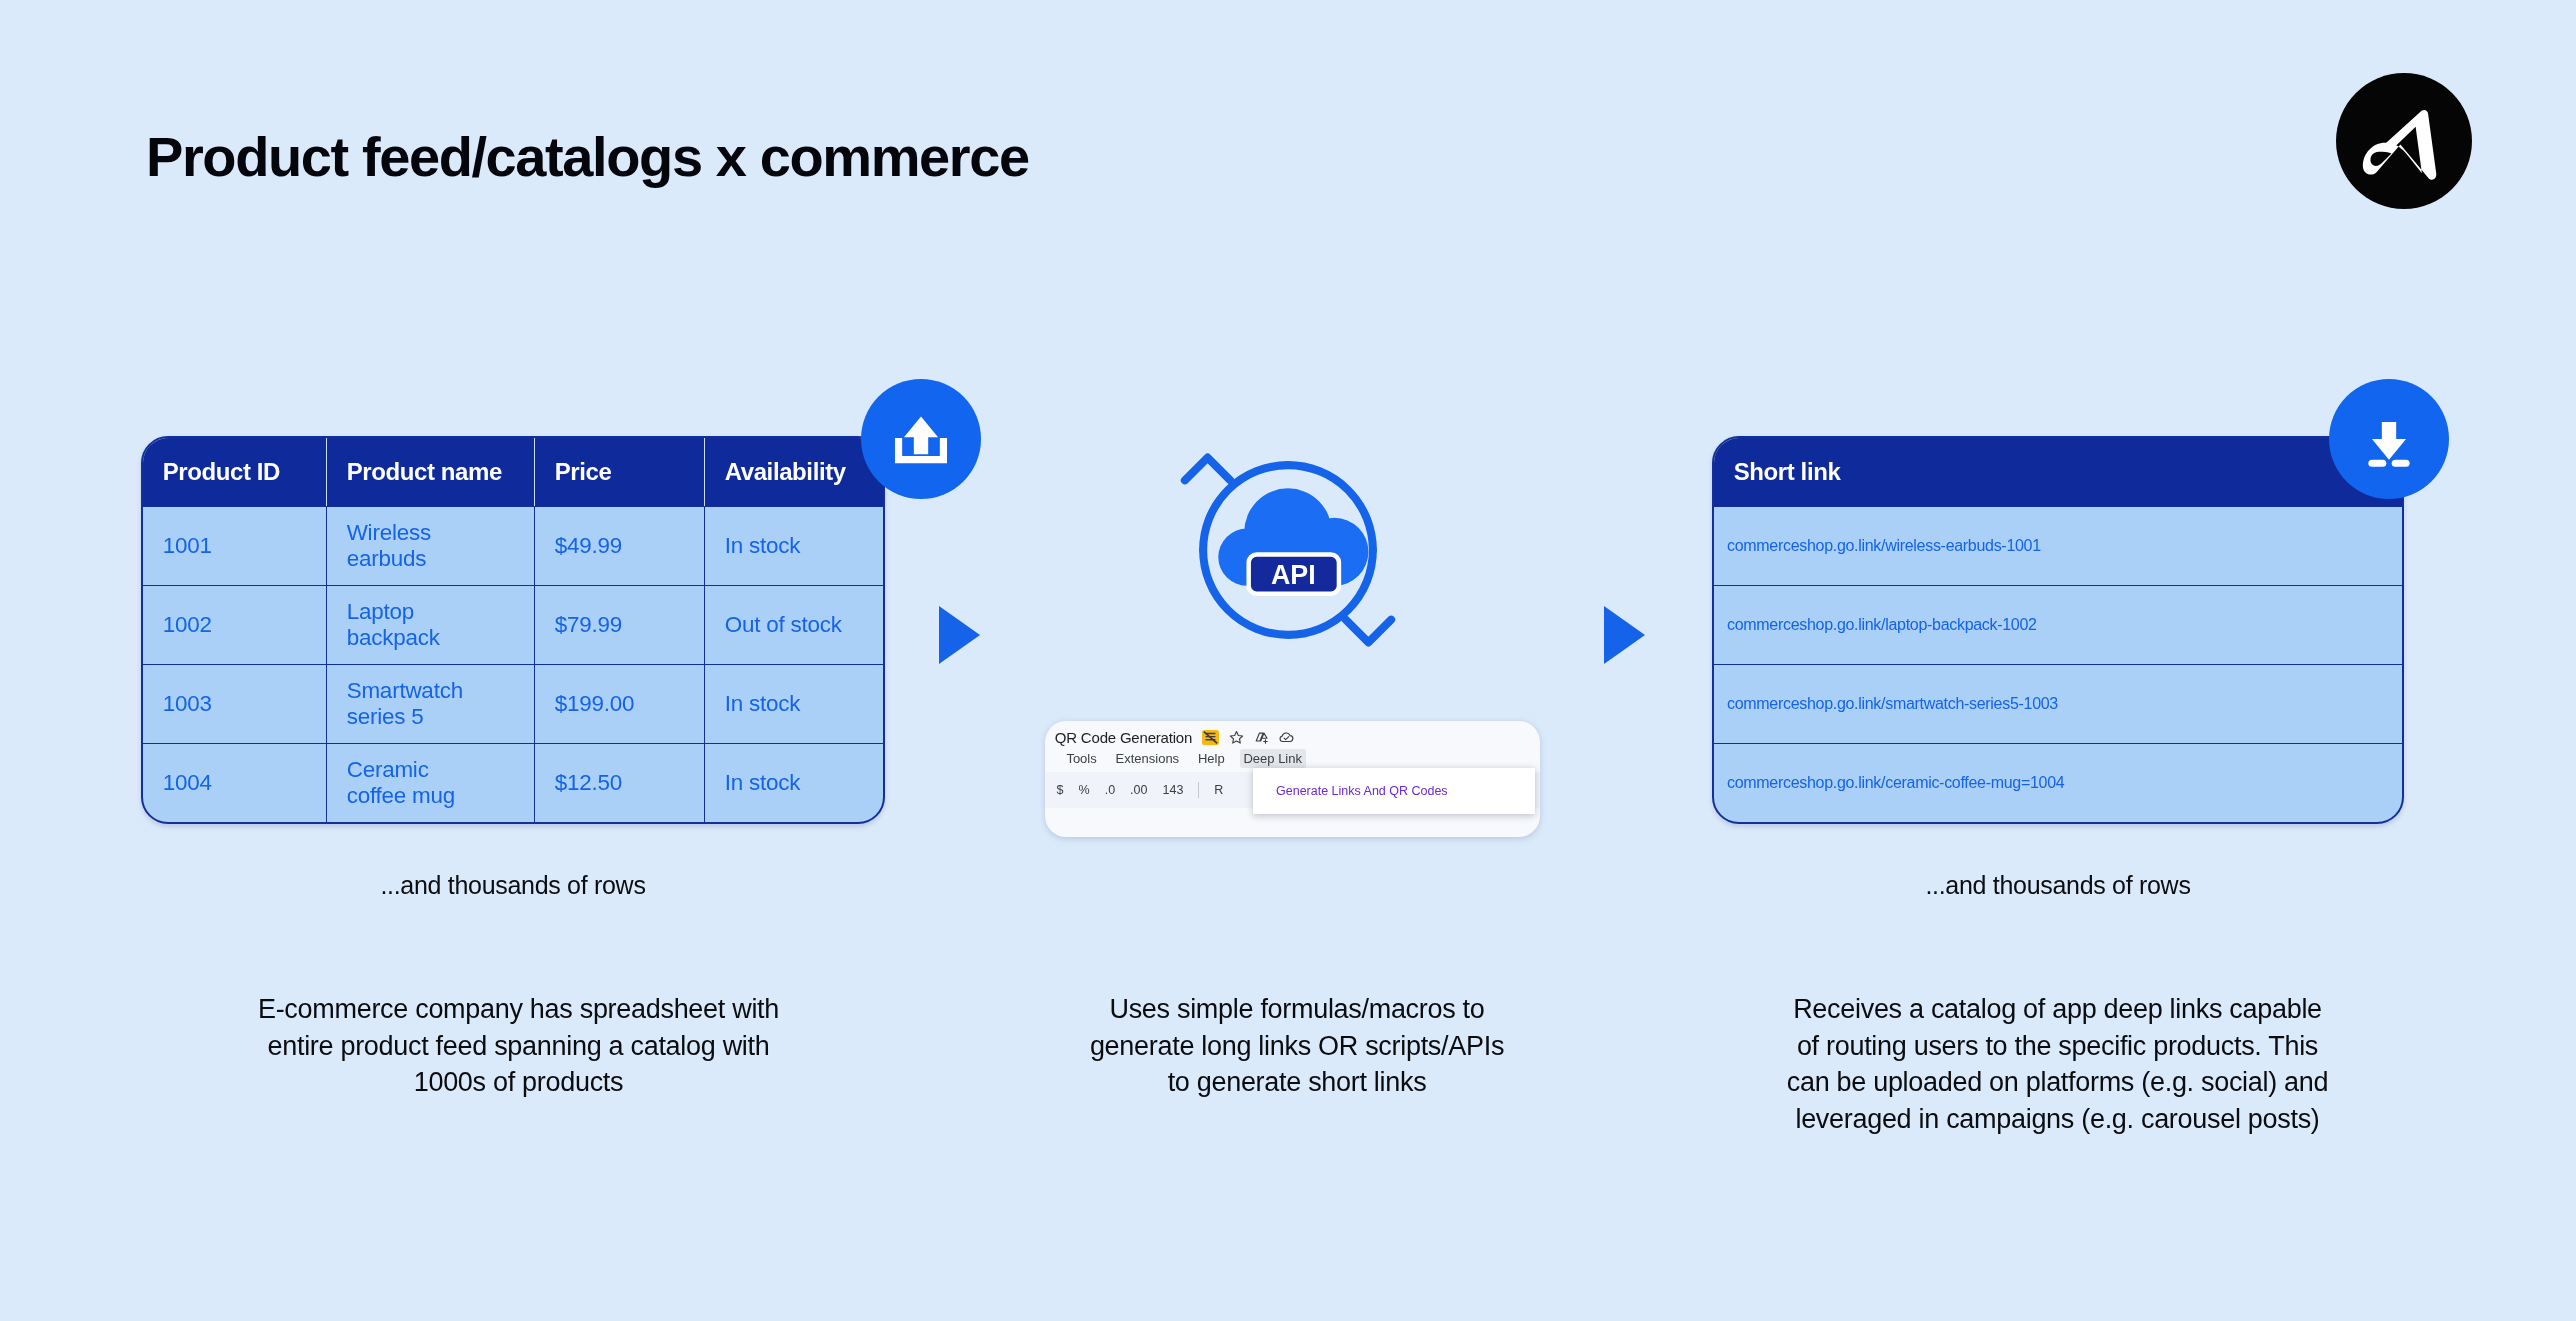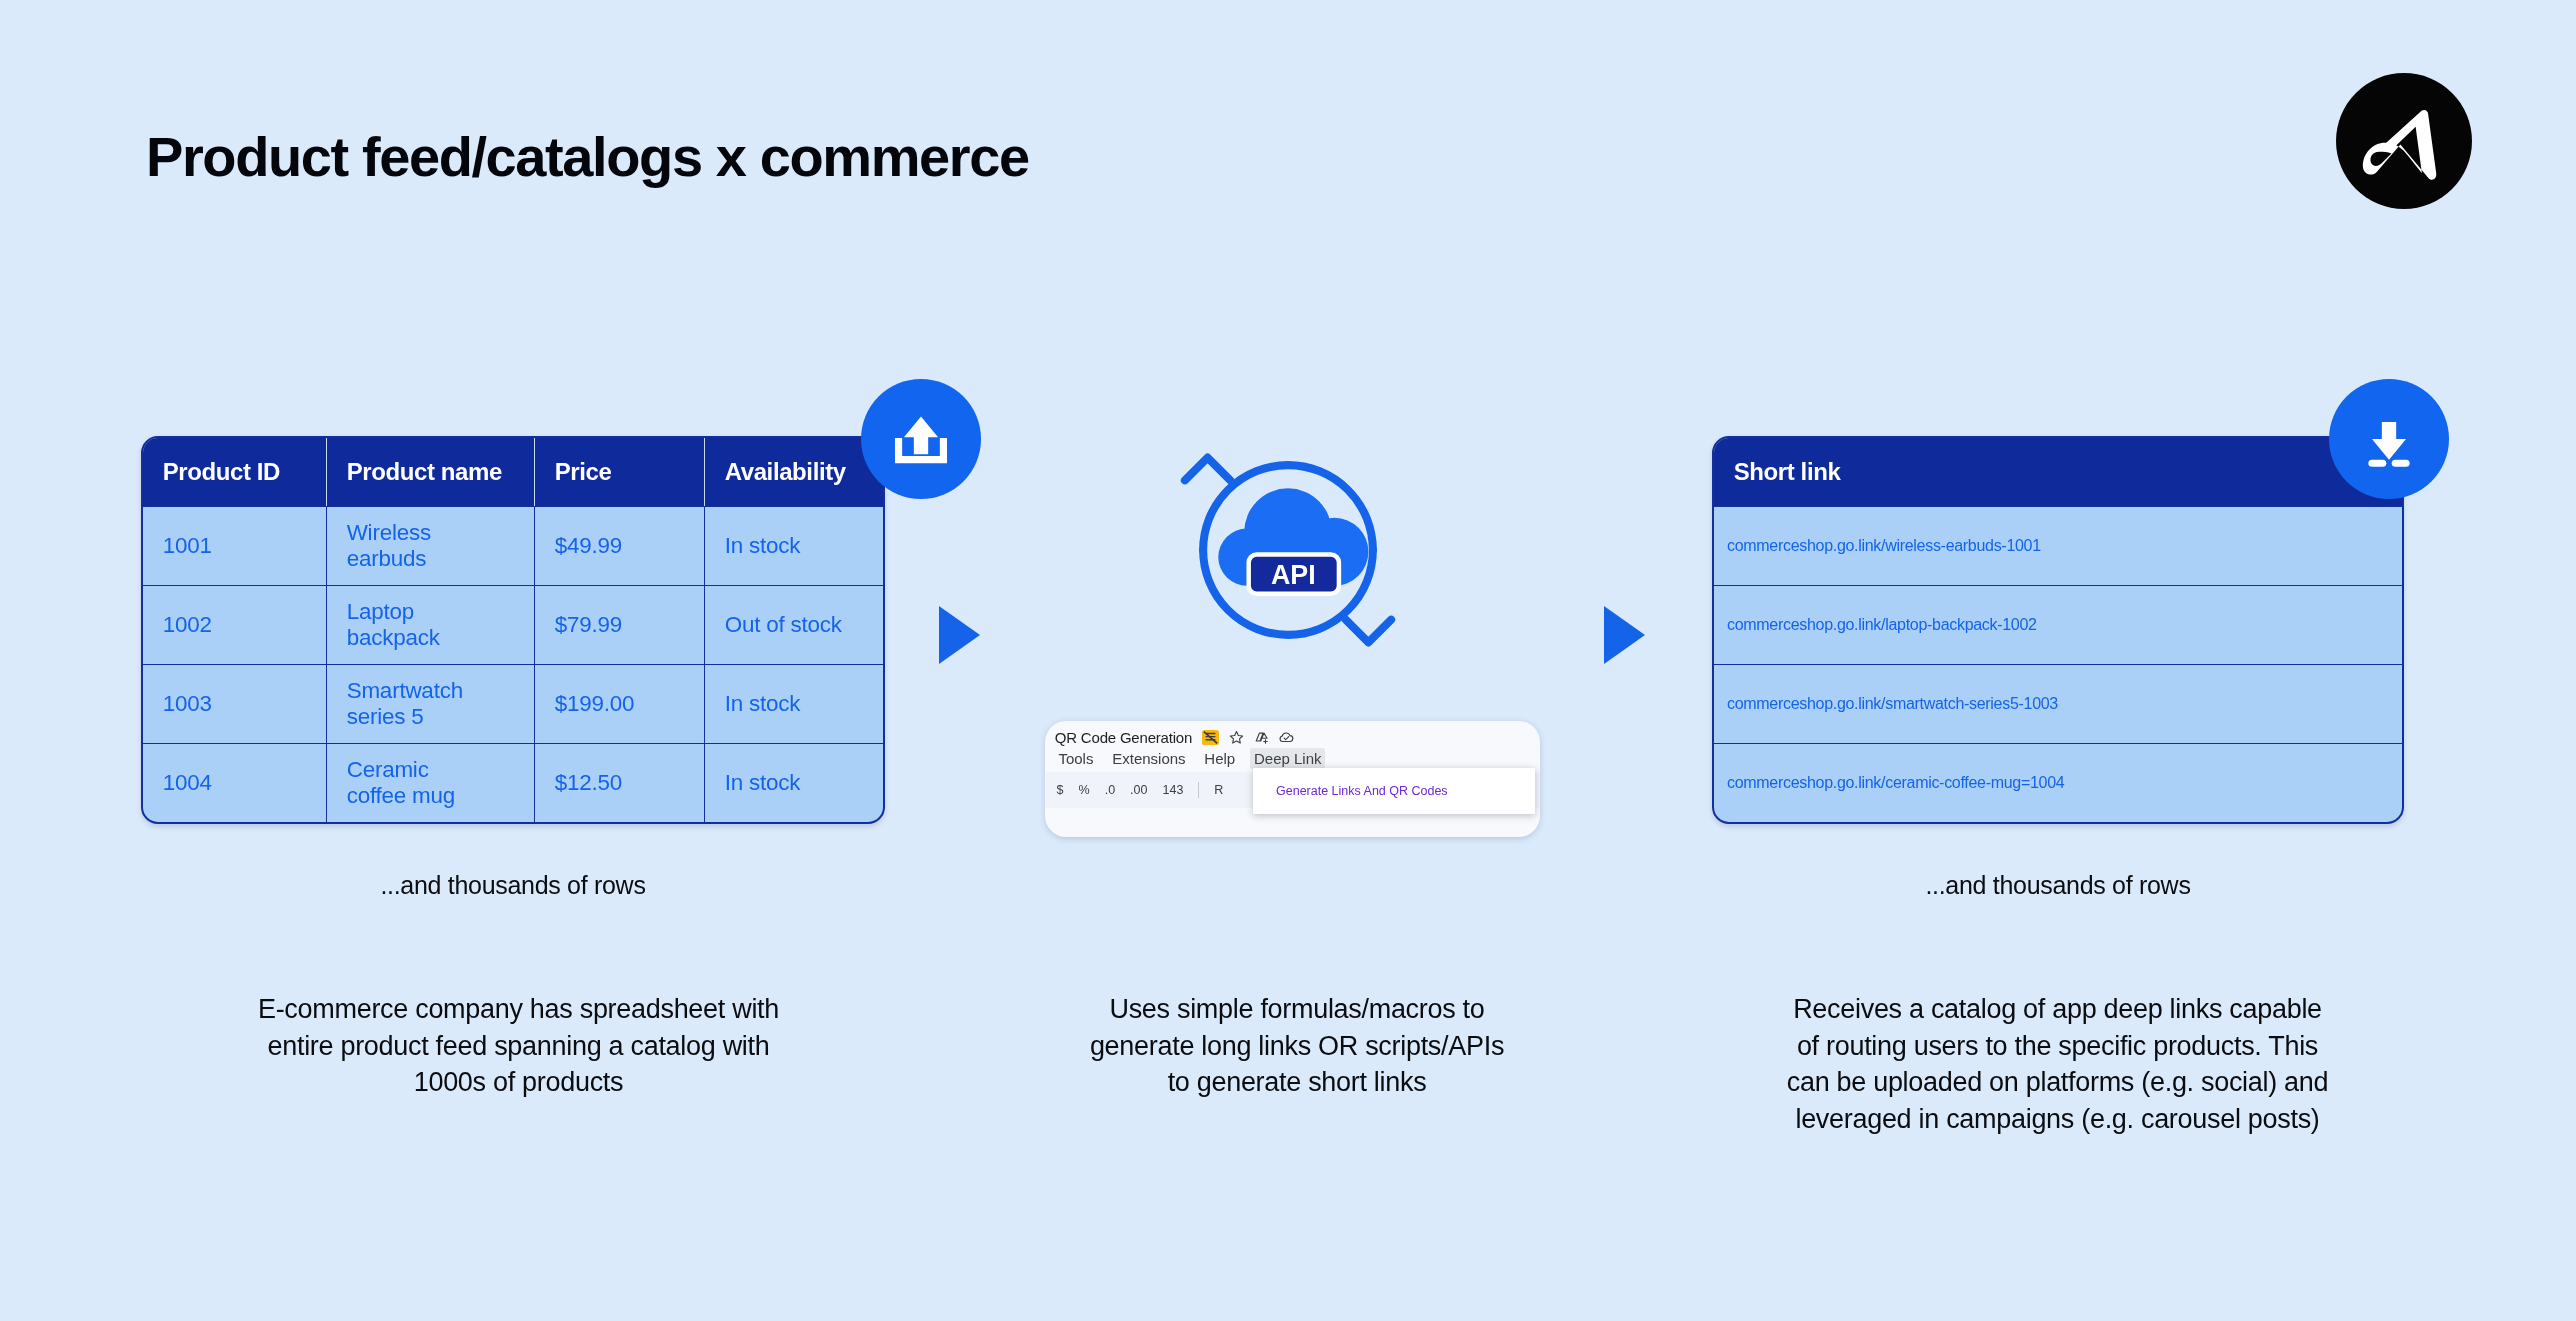--- a/index.html
+++ b/index.html
@@ -39,21 +39,21 @@
     width: 136px;
     height: 136px;
     border-radius: 50%;
     background: #050505;
   }
   .brand-logo svg { display: block; }
 
   
   .panel {
     position: absolute;
-    border-radius: 17px;
+    border-radius: 27px;
     overflow: hidden;
     background: #abd0f7;
     border: 2.7px solid #12309c;
     box-shadow: 0 2.7px 5.4px rgba(10,30,90,.15);
   }
   .panel-head {
     background: #0f2a9b;
     display: flex;
     align-items: stretch;
   }
@@ -186,22 +186,23 @@
     letter-spacing: -0.2px;
     white-space: nowrap;
   }
   .sheet-ico { display: flex; align-items: center; }
   .sheet-menubar {
     display: flex;
     align-items: center;
     gap: 11.6px;
     padding-left: 9.8px;
     height: 21.5px;
-    font-size: 15px;
+    font-size: 13px;
     color: #3c4043;
+    margin-left: 8px;
   }
   .sheet-menubar .mi { padding: 1.8px 3.6px; border-radius: 2.7px; white-space: nowrap; }
   .sheet-menubar .mi.active { background: #e4e6ea; }
   .sheet-toolbar {
     display: flex;
     align-items: center;
     gap: 15px;
     padding-left: 11.6px;
     height: 36px;
     margin-top: 2.7px;

